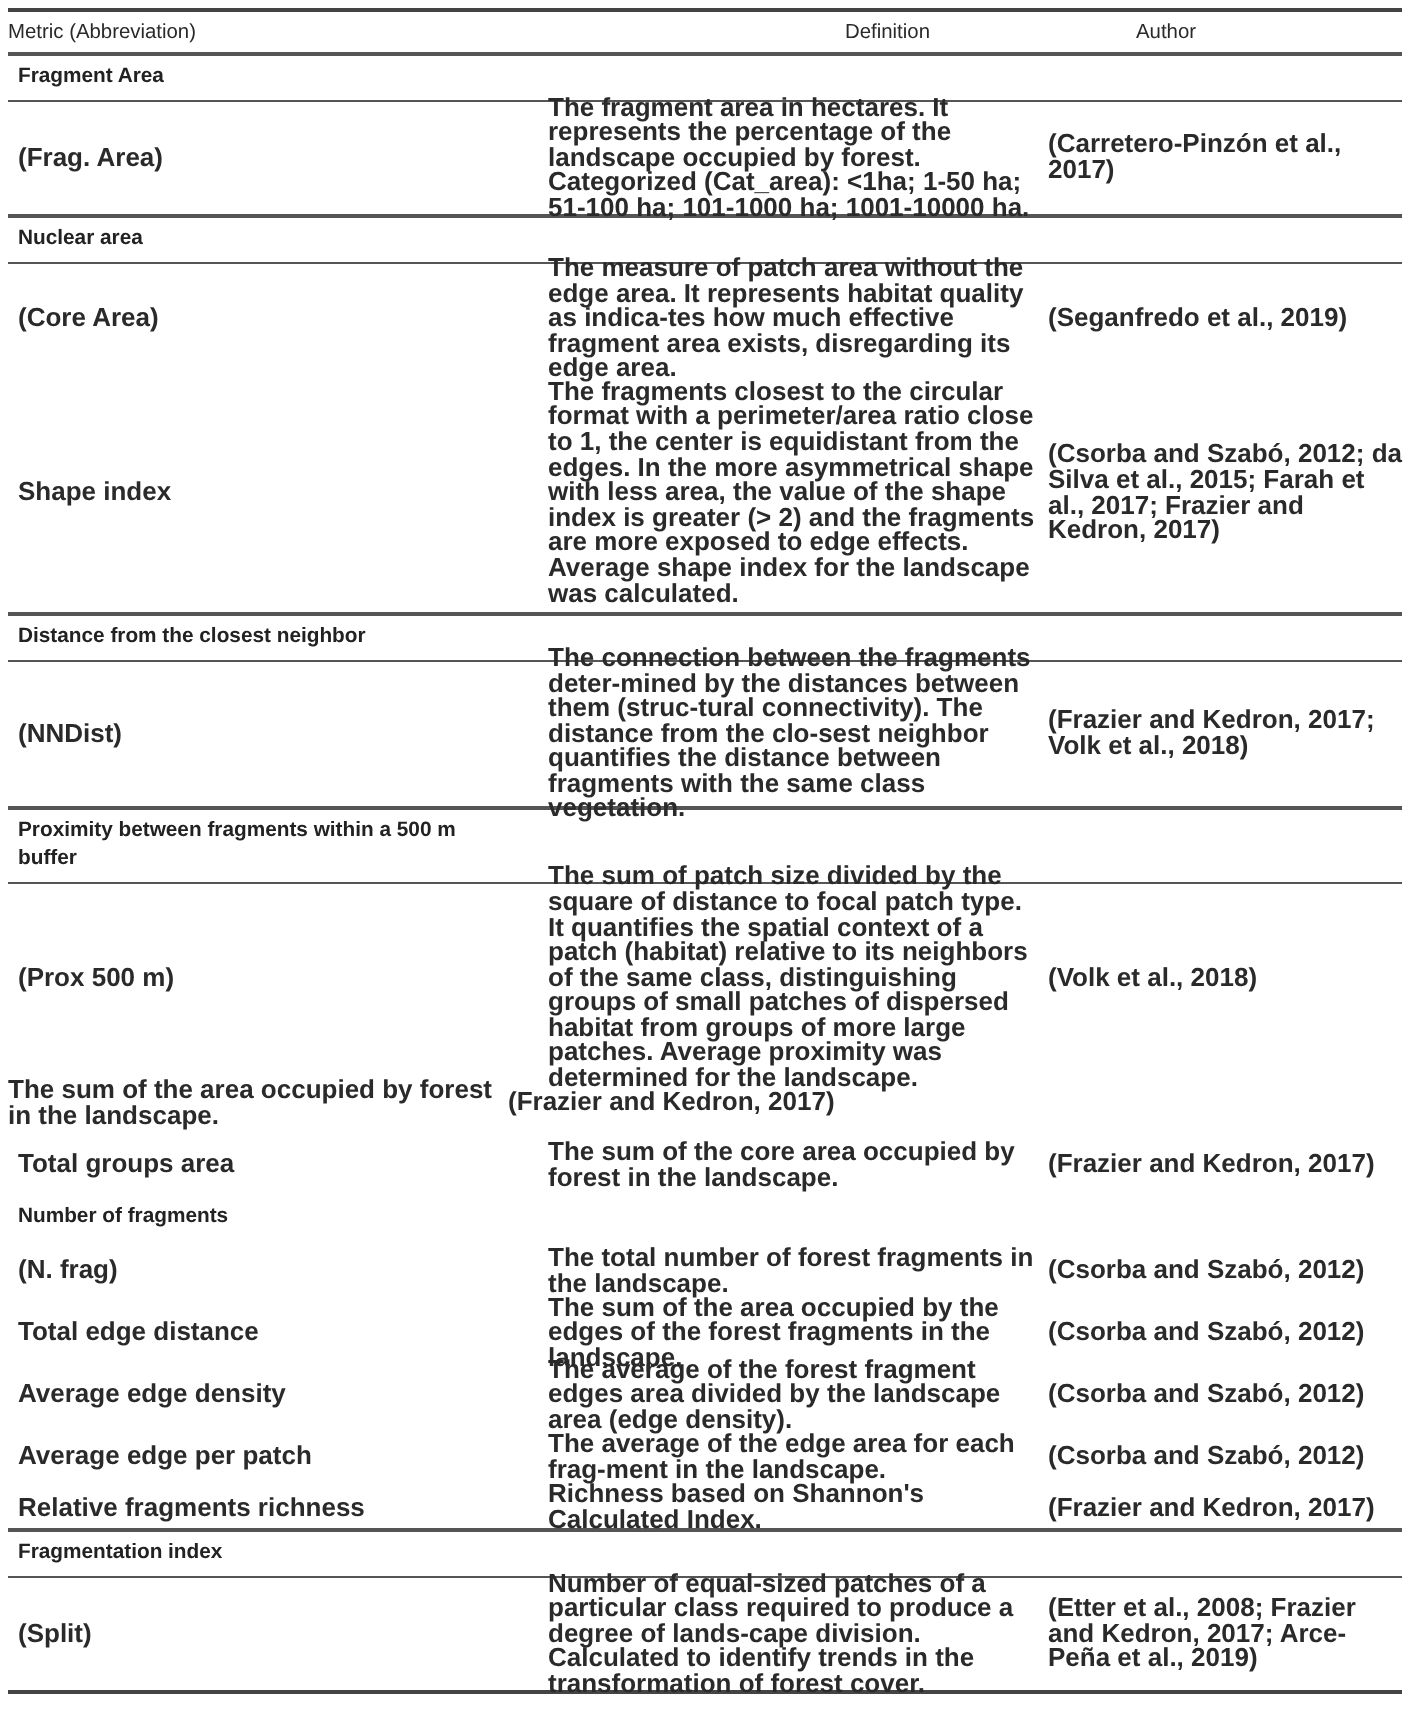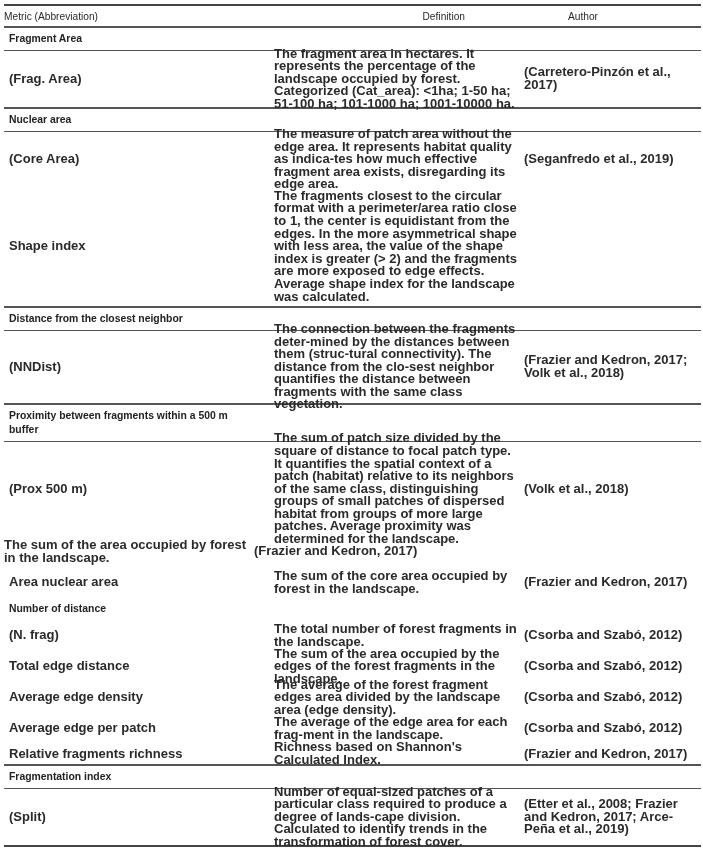--- a/index.html
+++ b/index.html
@@ -48,20 +48,21 @@
   <div class="sec">Nuclear area</div>
   <div class="rule"></div>
   <div class="row data" style="height:51px">
     <div class="c1 cell">(Core Area)</div>
     <div class="c2 cell">The measure of patch area without the edge area. It represents habitat quality as indica-tes how much effective fragment area exists, disregarding its edge area.</div>
     <div class="c3 cell">(Seganfredo et al., 2019)</div>
   </div>
   <div class="row data" style="height:115px">
     <div class="c1 cell">Shape index</div>
     <div class="c2 cell">The fragments closest to the circular format with a perimeter/area ratio close to 1, the center is equidistant from the edges. In the more asymmetrical shape with less area, the value of the shape index is greater (&gt; 2) and the fragments are more exposed to edge effects. Average shape index for the landscape was calculated.</div>
+    <div class="c3 cell">(Csorba and Szabó, 2012; da Silva et al., 2015; Farah et al., 2017; Frazier and Kedron, 2017)</div>
   </div>
   <div class="rule"></div>
 
   <div class="sec">Distance from the closest neighbor</div>
   <div class="rule"></div>
   <div class="row data" style="height:68px">
     <div class="c1 cell">(NNDist)</div>
     <div class="c2 cell">The connection between the fragments deter-mined by the distances between them (struc-tural connectivity). The distance from the clo-sest neighbor quantifies the distance between fragments with the same class vegetation.</div>
     <div class="c3 cell">(Frazier and Kedron, 2017; Volk et al., 2018)</div>
   </div>
@@ -72,26 +73,26 @@
   <div class="row data" style="height:90px">
     <div class="c1 cell">(Prox 500 m)</div>
     <div class="c2 cell">The sum of patch size divided by the square of distance to focal patch type. It quantifies the spatial context of a patch (habitat) relative to its neighbors of the same class, distinguishing groups of small patches of dispersed habitat from groups of more large patches. Average proximity was determined for the landscape.</div>
     <div class="c3 cell">(Volk et al., 2018)</div>
   </div>
   <div class="row data" style="height:27px">
     <div class="c2 cell">The sum of the area occupied by forest in the landscape.</div>
     <div class="c3 cell">(Frazier and Kedron, 2017)</div>
   </div>
   <div class="row data" style="height:27px">
-    <div class="c1 cell">Area nuclear area</div>
+    <div class="c1 cell">Total groups area</div>
     <div class="c2 cell">The sum of the core area occupied by forest in the landscape.</div>
     <div class="c3 cell">(Frazier and Kedron, 2017)</div>
   </div>
 
-  <div class="sec">Number of distance</div>
+  <div class="sec">Number of fragments</div>
   <div class="row data" style="height:27px">
     <div class="c1 cell">(N. frag)</div>
     <div class="c2 cell">The total number of forest fragments in the landscape.</div>
     <div class="c3 cell">(Csorba and Szabó, 2012)</div>
   </div>
   <div class="row data" style="height:27px">
     <div class="c1 cell">Total edge distance</div>
     <div class="c2 cell">The sum of the area occupied by the edges of the forest fragments in the landscape.</div>
     <div class="c3 cell">(Csorba and Szabó, 2012)</div>
   </div>

